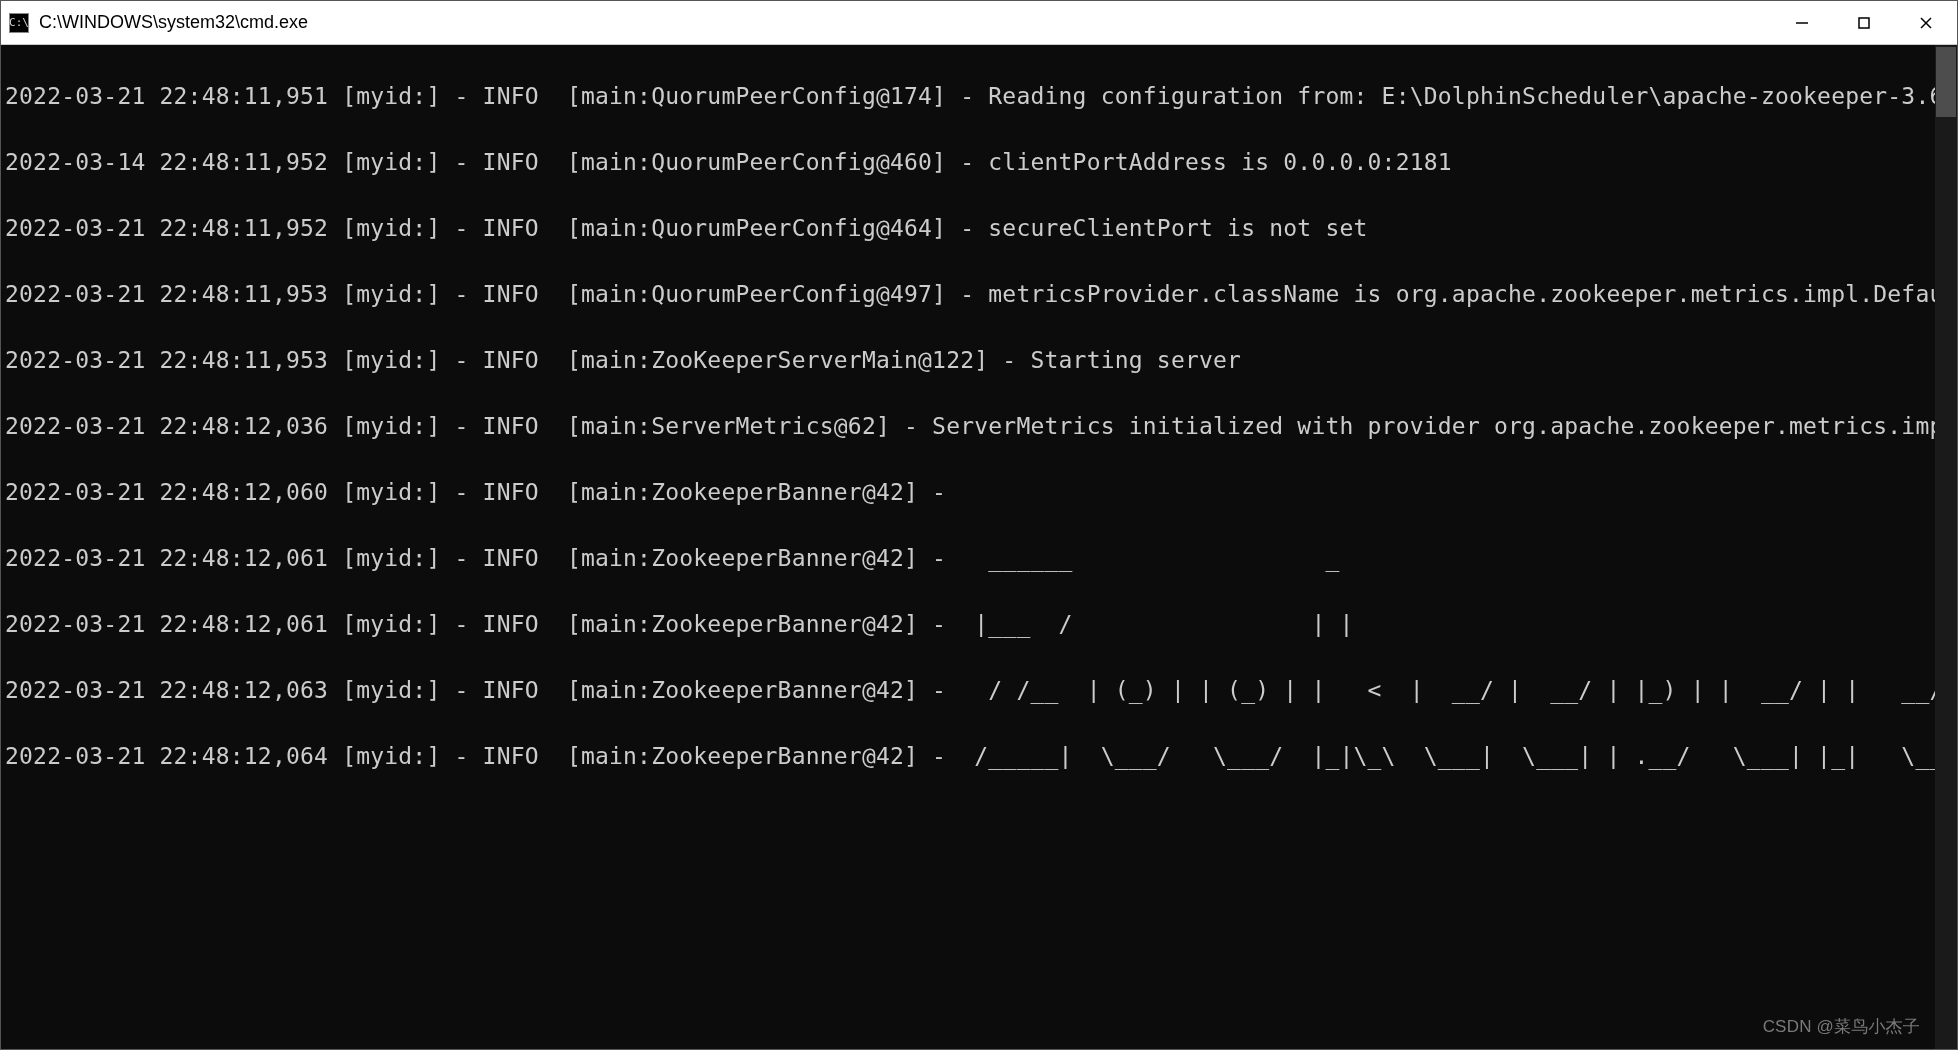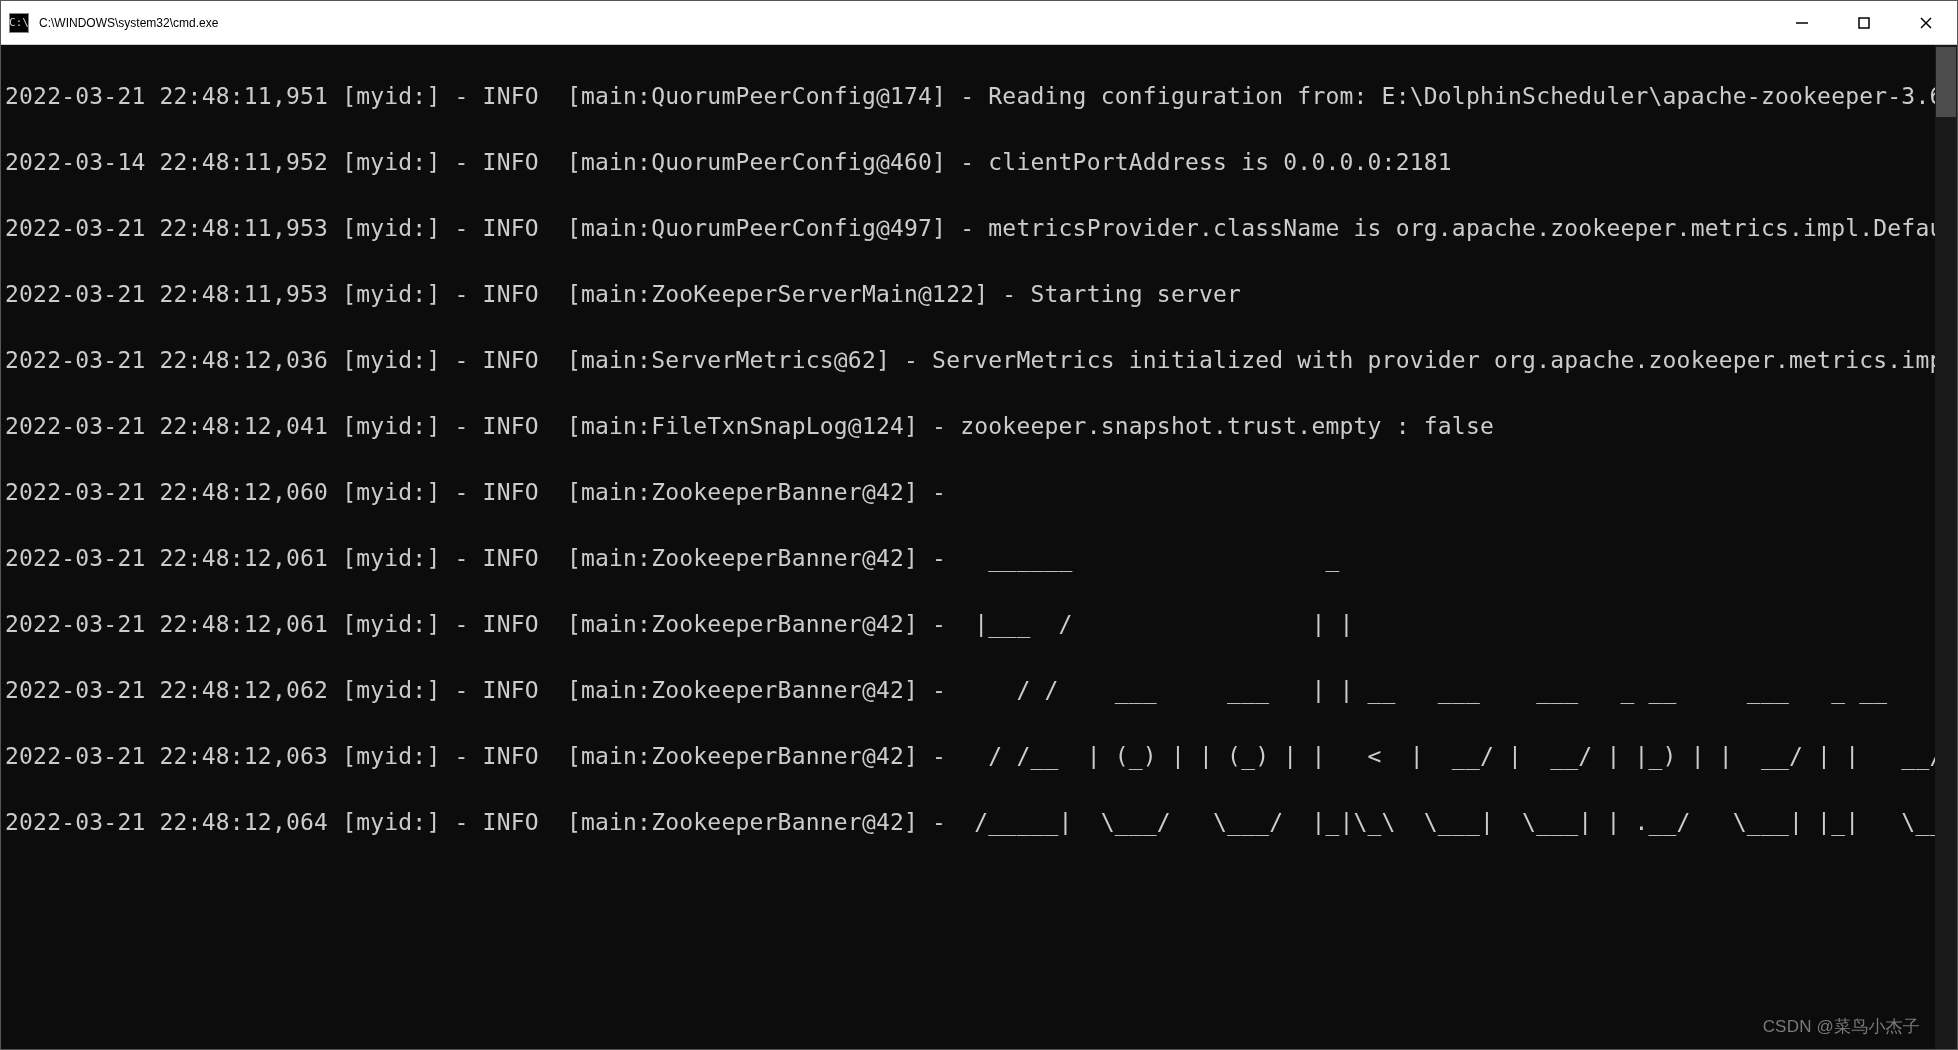--- a/index.html
+++ b/index.html
@@ -38,21 +38,21 @@
       border: 1px solid #888;
       display: flex;
       align-items: center;
       justify-content: center;
       font-size: 11px;
       color: #ccc;
       font-family: monospace;
     }
     .titlebar-title {
       font-family: "Segoe UI", sans-serif;
-      font-size: 12px;
+      font-size: 18px;
       color: #000;
       flex: 1;
     }
     .titlebar-controls {
       display: flex;
       height: 100%;
     }
     .titlebar-btn {
       width: 62px;
       height: 100%;
@@ -129,28 +129,27 @@
         <svg viewBox="0 0 14 14">
             <line x1="2" y1="2" x2="12" y2="12" stroke="#000" stroke-width="1.5"></line>
             <line x1="12" y1="2" x2="2" y2="12" stroke="#000" stroke-width="1.5"></line>
           </svg>
       </div>
     </div>
   </div>
   <div class="terminal-body">
 <span class="log-line">2022-03-21 22:48:11,951 [myid:] - INFO  [main:QuorumPeerConfig@174] - Reading configuration from: E:\DolphinScheduler\apache-zookeeper-3.6.3\bin\..\conf\zoo.cfg</span>
 <span class="log-line">2022-03-14 22:48:11,952 [myid:] - INFO  [main:QuorumPeerConfig@460] - clientPortAddress is 0.0.0.0:2181</span>
+<span class="log-line">2022-03-21 22:48:11,952 [myid:] - INFO  [main:QuorumPeerConfig@464] - secureClientPort is not set</span>
 <span class="log-line">2022-03-21 22:48:11,953 [myid:] - INFO  [main:QuorumPeerConfig@497] - metricsProvider.className is org.apache.zookeeper.metrics.impl.DefaultMetricsProvider</span>
 <span class="log-line">2022-03-21 22:48:11,953 [myid:] - INFO  [main:ZooKeeperServerMain@122] - Starting server</span>
 <span class="log-line">2022-03-21 22:48:12,036 [myid:] - INFO  [main:ServerMetrics@62] - ServerMetrics initialized with provider org.apache.zookeeper.metrics.impl.DefaultMetricsProvider@61443d8f</span>
-<span class="log-line">2022-03-21 22:48:12,041 [myid:] - INFO  [main:FileTxnSnapLog@124] - zookeeper.snapshot.trust.empty : false</span>
 <span class="log-line">2022-03-21 22:48:12,060 [myid:] - INFO  [main:ZookeeperBanner@42] -</span>
 <span class="log-line">2022-03-21 22:48:12,061 [myid:] - INFO  [main:ZookeeperBanner@42] -   ______                  _</span>
 <span class="log-line">2022-03-21 22:48:12,061 [myid:] - INFO  [main:ZookeeperBanner@42] -  |___  /                 | |</span>
-<span class="log-line">2022-03-21 22:48:12,062 [myid:] - INFO  [main:ZookeeperBanner@42] -     / /    ___     ___   | | __   ___    ___   _ __     ___   _ __</span>
 <span class="log-line">2022-03-21 22:48:12,063 [myid:] - INFO  [main:ZookeeperBanner@42] -   / /__  | (_) | | (_) | |   &lt;  |  __/ |  __/ | |_) | |  __/ | |   __/ | |</span>
 <span class="log-line">2022-03-21 22:48:12,064 [myid:] - INFO  [main:ZookeeperBanner@42] -  /_____|  \___/   \___/  |_|\_\  \___|  \___| | .__/   \___| |_|   \___| |_|</span>
 
 
 
     <div class="scrollbar">
       <div class="scrollbar-thumb"></div>
     </div>
     <div class="watermark">CSDN @菜鸟小杰子</div>
   </div>

